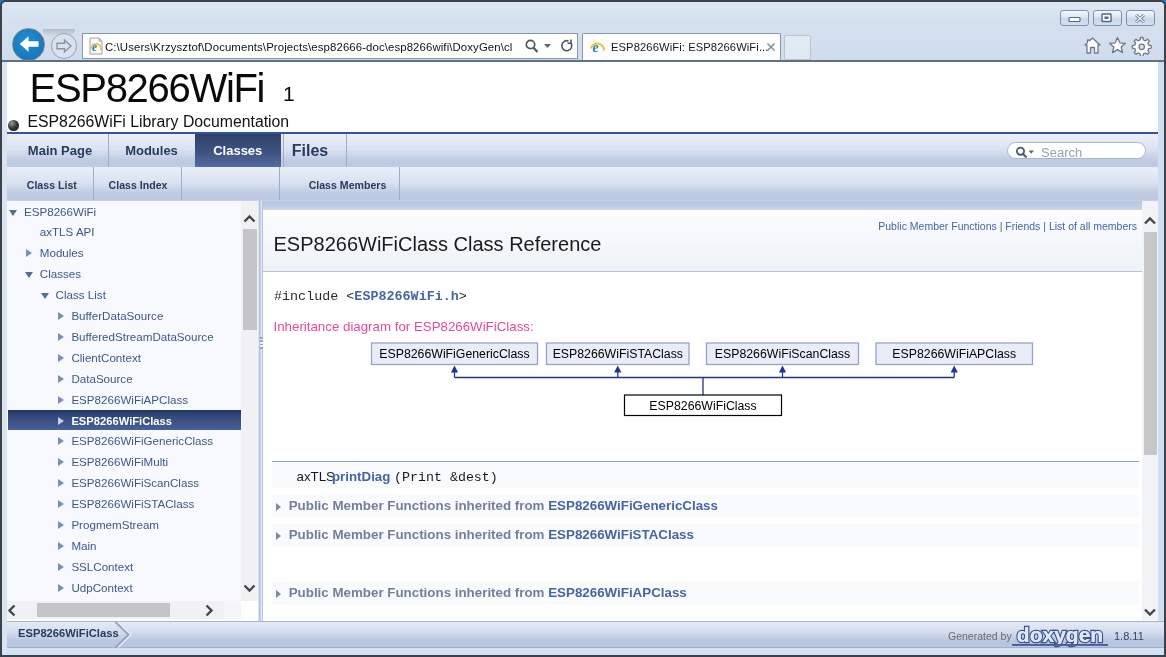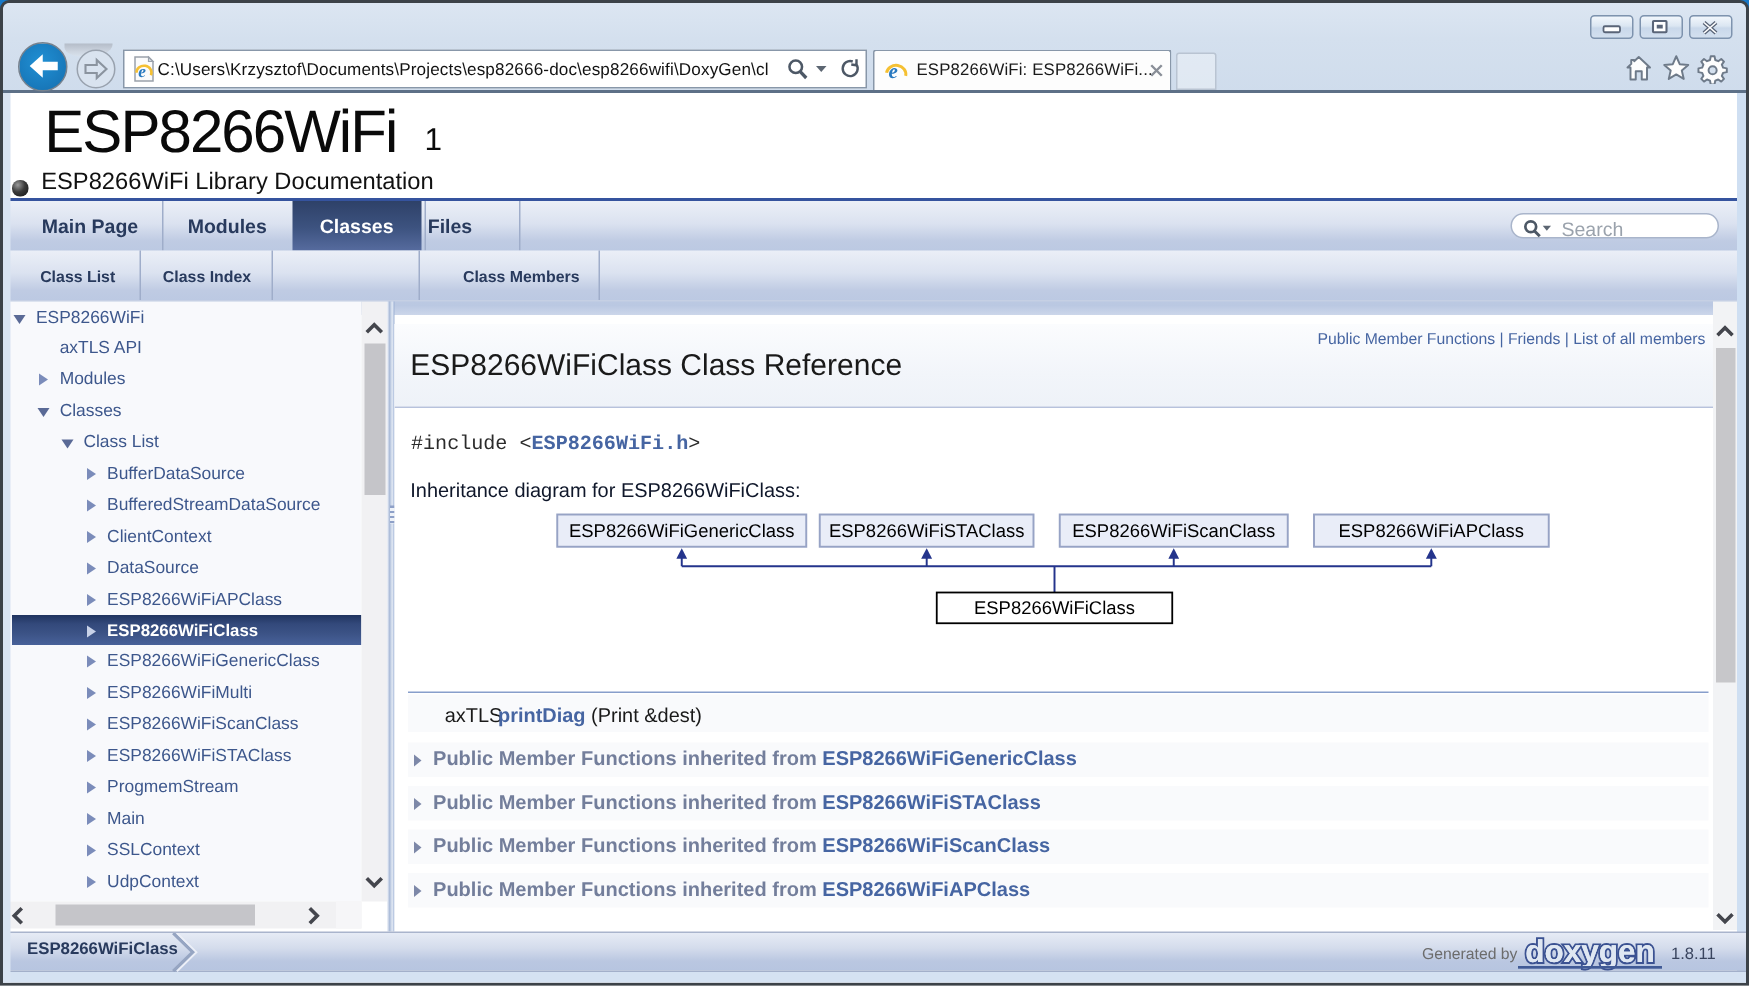--- a/index.html
+++ b/index.html
@@ -53,21 +53,21 @@
 .arr.d { border-top:6px solid #5a6a96; border-left:4.5px solid transparent; border-right:4.5px solid transparent; }
 #selband { left:6px; width:233px; height:19.5px; background:linear-gradient(180deg,#20345f 0%,#33497b 30%,#3b5285 60%,#486199 100%); }
 .sbtrack { background:#f1f1f3; }
 .sbthumb { background:#c5c5c9; }
 #content { left:260.5px; top:154px; width:879.5px; height:419px; background:#fff; overflow:hidden; }
 #cheader { left:0; top:0; width:100%; height:56px; background:linear-gradient(180deg,#fbfcfe 0%,#f2f5fa 60%,#eef2f8 100%); border-bottom:1.5px solid #b7c2dc; }
 #summary { right:5px; top:4.5px; font-size:10.5px; color:#4665a2; }
 #ctitle { left:11px; top:17.5px; font-size:20px; font-weight:normal; color:#1a1a1a; }
 #include { left:11.5px; top:73.5px; font-family:"Liberation Mono", monospace; font-size:13.4px; color:#2b2b2b; }
 #include b { color:#4665a2; }
-#inhtext { left:11px; top:103.8px; font-size:13.3px; color:#0f172a; }
+#inhtext { left:11px; top:103.8px; font-size:13.3px; color:#ec4899; }
 #pmfh, #friendsh { font-size:20px; color:#354c7b; letter-spacing:0.3px; font-family:"Liberation Sans", sans-serif; }
 .inh { position:absolute; left:9px; width:867px; height:22.5px; background:#f9fafc; font-size:13.35px; font-weight:bold; color:#737e9b; line-height:22.5px; padding-left:17.2px; }
 .inh b { color:#4665a2; }
 .inh .mark { position:absolute; left:4px; top:7.5px; width:0; height:0; border-left:5px solid #7d88a8; border-top:4px solid transparent; border-bottom:4px solid transparent; }
 #footer { left:0; top:559.5px; width:1161.5px; height:27px;
   background:linear-gradient(180deg,#e6ebf5 0%,#d4dcec 40%,#bac7e1 75%,#b7c5e0 100%); border-top:1px solid #a9b4cc; border-bottom:1.5px solid #a3b0ca; }
 #crumb { left:16px; top:4.5px; font-size:11.2px; font-weight:bold; color:#283a5d; }
 #genby { left:946px; top:8px; font-size:10.5px; color:#6c6c6c; }
 #ver { left:1112px; top:8px; font-size:11px; color:#39445e; }
 #botlight { left:0; top:586.5px; width:1161.5px; height:7px; background:#d5e2f2; }
@@ -145,21 +145,21 @@
   <div class="abs" id="logo"></div>
   <div class="abs" id="projectbrief">ESP8266WiFi Library Documentation</div>
   <div class="abs" id="titleline"></div>
 
   <div class="abs navrow" id="navrow1">
     <div class="abs tablbl" style="left:0;width:116px;font-size:13px;">Main Page</div>
     <div class="abs tabsep" style="left:106px;"></div>
     <div class="abs tablbl" style="left:107px;width:85px;font-size:13px;">Modules</div>
     <div class="abs" id="activetab">Classes</div>
     <div class="abs tabsep" style="left:280.5px;"></div>
-    <div class="abs tablbl" style="left:267px;width:62px;font-size:13px;">Files</div>
+    <div class="abs tablbl" style="left:277px;width:62px;font-size:16px;">Files</div>
     <div class="abs tabsep" style="left:343.8px;"></div>
     <div class="abs" id="search">
       <svg class="abs" style="left:7px;top:2.5px" width="26" height="13" viewBox="0 0 26 13">
         <circle cx="5.5" cy="5.2" r="3.6" fill="none" stroke="#4d5866" stroke-width="1.8"></circle>
         <path d="M8 8 L11.5 11.5" stroke="#4d5866" stroke-width="2"></path>
         <path d="M13.5 4.5 L19 4.5 L16.2 7.8 Z" fill="#5c6672"></path>
       </svg>
       <div class="abs" id="searchtext">Search</div>
     </div>
   </div>
@@ -262,24 +262,23 @@
       <path d="M691.2 161.5 L691.2 155.5" stroke="#24348c" stroke-width="1.3" fill="none"></path>
       <path d="M691.2 149.5 L687.6 156.5 L694.9 156.5 Z" fill="#24348c"></path>
       <path d="M191.5 161.5 L691.2 161.5" stroke="#24348c" stroke-width="1.3" fill="none"></path>
       <path d="M440.0 161.5 L440.0 179" stroke="#24348c" stroke-width="1.3" fill="none"></path>
       <rect x="361.5" y="179" width="157.0" height="20.5" fill="#fff" stroke="#000" stroke-width="1.2"></rect>
       <text x="440.0" y="193.5" text-anchor="middle" font-size="12.3" fill="#000">ESP8266WiFiClass</text>
       </svg>
       <div class="abs" style="left:9px;top:245.5px;width:867px;height:1px;background:#879ecb;"></div>
       <div class="abs" id="mrow" style="left:9px;top:247px;width:867px;height:25px;background:#f9fafc;"></div>
       <div class="abs" style="left:34px;top:253px;font-size:13.3px;color:#1a1a1a;">axTLS</div>
-      <div class="abs" style="left:69.5px;top:253px;font-size:13.3px;"><b style="color:#4665a2;">printDiag</b> <span style="color:#1a1a1a;">(Print &amp;dest)</span></div>
+      <div class="abs" style="left:69.5px;top:253px;font-size:13.3px;"><b style="color:#4665a2;">printDiag</b> <span style="color:#1a1a1a;font-family:Liberation Mono, monospace;">(Print &amp;dest)</span></div>
       <div class="inh" style="top:279.5px;"><span class="mark"></span>Public Member Functions inherited from <b>ESP8266WiFiGenericClass</b></div>
       <div class="inh" style="top:308.5px;"><span class="mark"></span>Public Member Functions inherited from <b>ESP8266WiFiSTAClass</b></div>
-      <div class="inh" style="top:337.5px;"><span class="mark"></span>Public Member Functions inherited from <b>ESP8266WiFiScanClass</b></div>
       <div class="inh" style="top:366.5px;"><span class="mark"></span>Public Member Functions inherited from <b>ESP8266WiFiAPClass</b></div>
       <div class="abs" id="friendsh" style="left:9.5px;top:405px;">Friends</div>
   </div>
 
   <div class="abs sbtrack" style="left:1140px;top:139.5px;width:16px;height:419px;background:#f2f3f5;"></div>
   <div class="abs sbthumb" style="left:1141.5px;top:170.5px;width:13px;height:223px;background:#c7c7ca;"></div>
   <svg class="abs" style="left:1141px;top:153px" width="14" height="12" viewBox="0 0 14 12">
       <path d="M2 8.5 L7 3.5 L12 8.5" fill="none" stroke="#44464d" stroke-width="2.4"></path>
     </svg>
   <svg class="abs" style="left:1141px;top:544px" width="14" height="12" viewBox="0 0 14 12">

